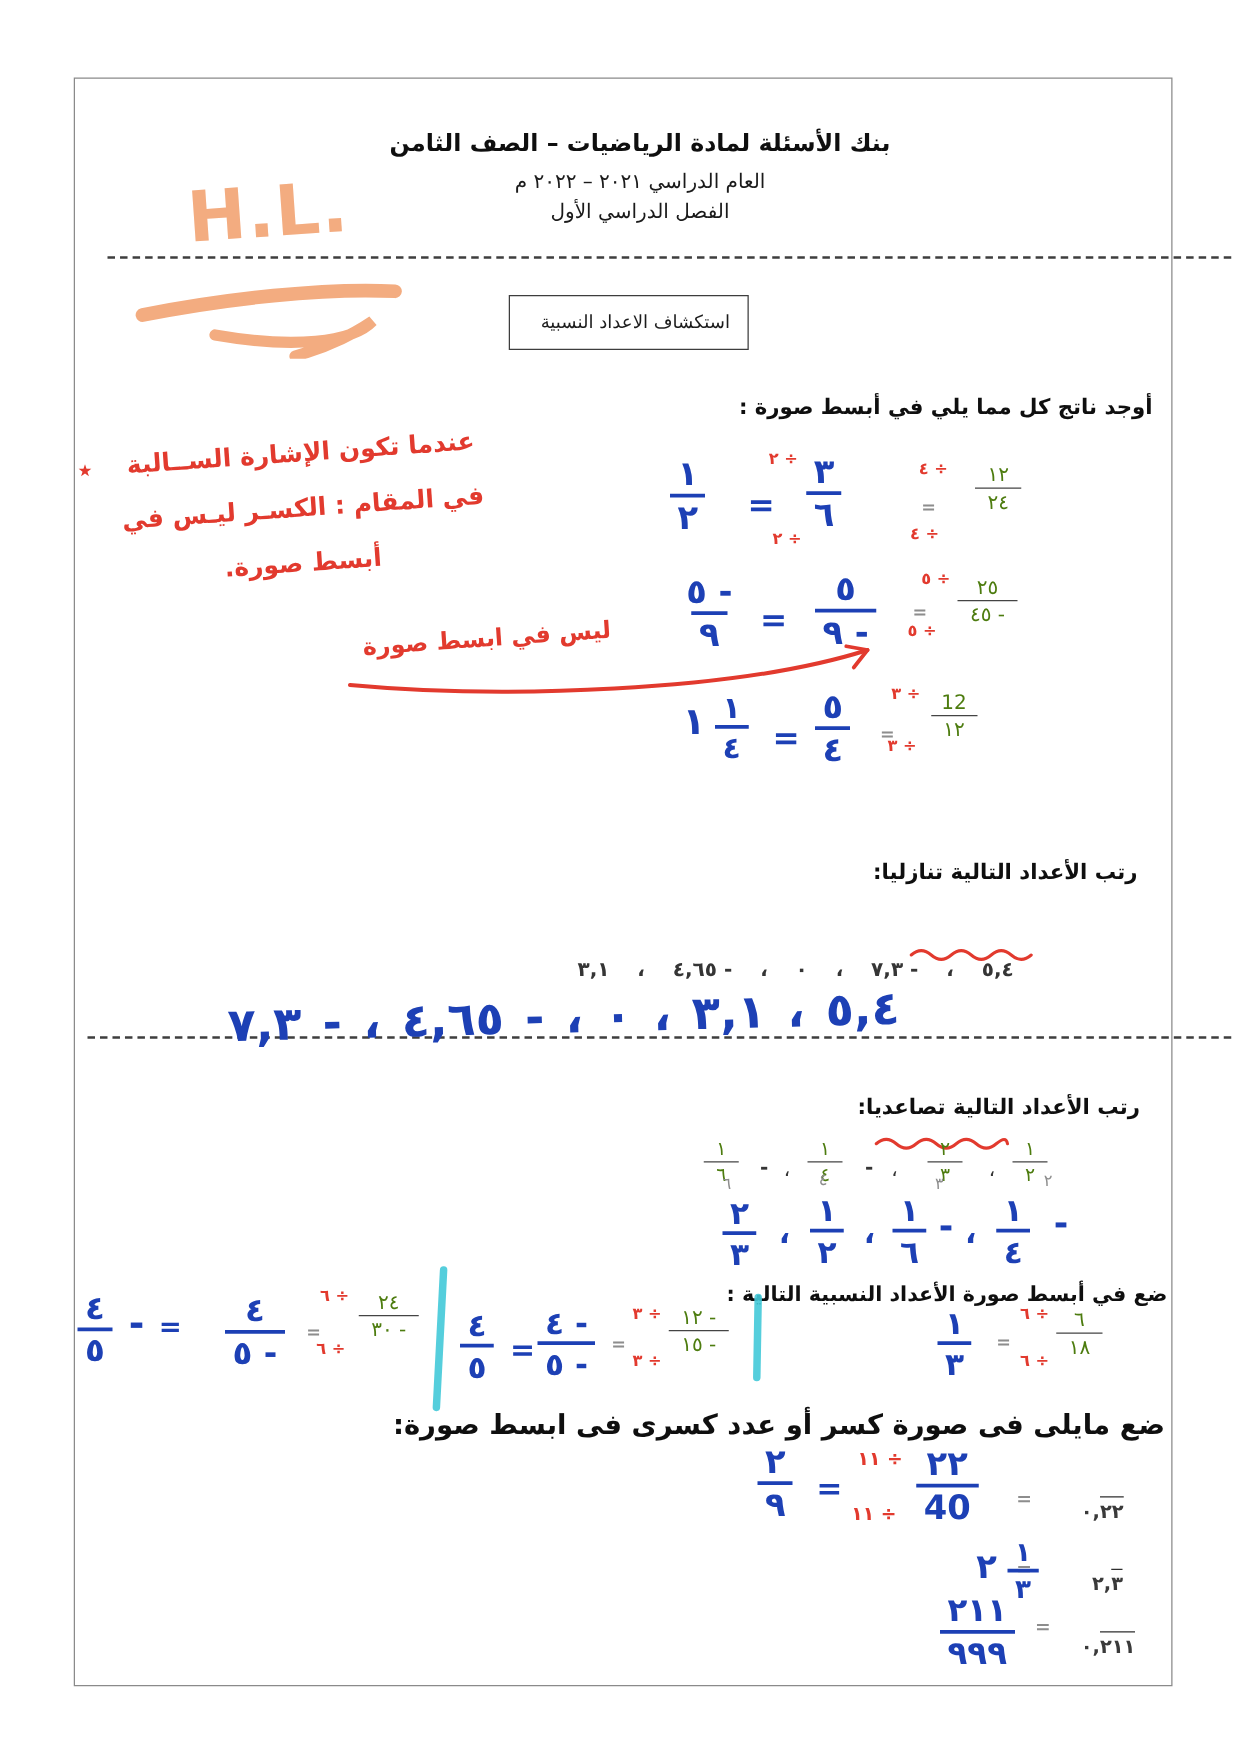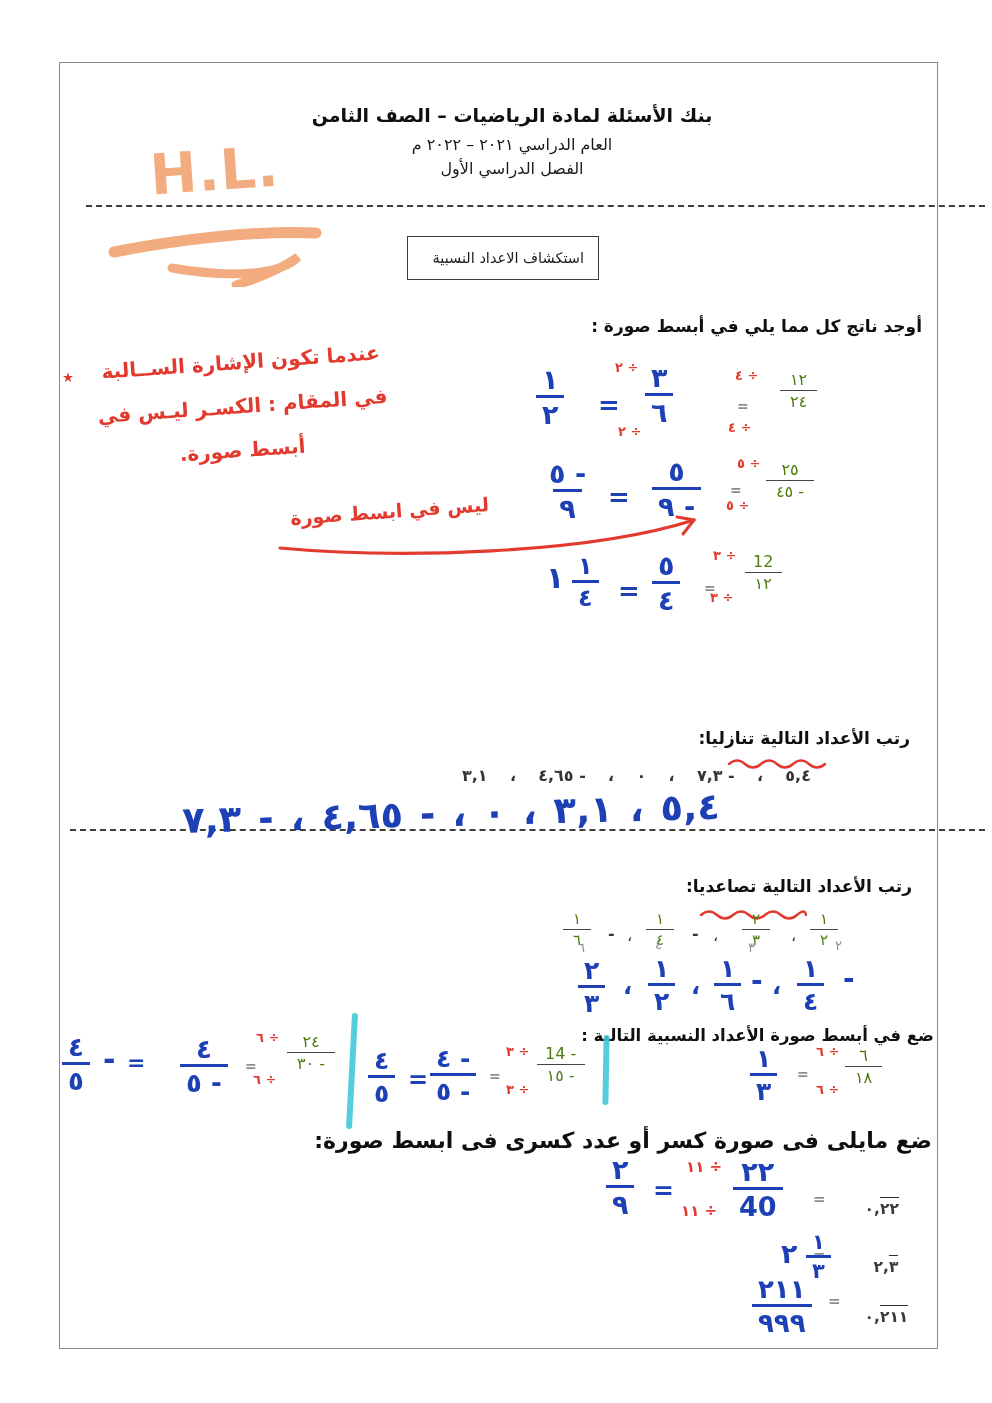--- a/index.html
+++ b/index.html
@@ -121,21 +121,21 @@
   </span>
   <span class="abs gray" style="left:704px;top:580px;font-size:14px;font-weight:bold;">=</span>
   <span class="abs red dv" style="left:713px;top:548px;">٣ ÷</span>
   <span class="abs frac pfrac" style="left:743px;top:554px;">
     <span class="n">12</span>
     <span class="d">١٢</span>
   </span>
   <span class="abs red dv" style="left:710px;top:590px;">٣ ÷</span>
 
 
-  <div class="abs rtl head" style="right:82px;top:728px;margin-left:10px;">رتب الأعداد التالية تنازليا:</div>
+  <div class="abs rtl head" style="right:82px;top:688px;margin-left:10px;">رتب الأعداد التالية تنازليا:</div>
   <svg class="abs" style="left:726px;top:755px;" width="106" height="14" viewBox="0 0 106 14">
     <path d="M3 9 Q 11 2 19 9 T 35 9 T 51 9 T 67 9 T 83 9 T 99 9" fill="none" stroke="#e23a2e" stroke-width="2.4" stroke-linecap="round"></path>
   </svg>
   <div class="abs vis b ink" style="left:462px;top:766px;font-size:16px;">٣,١    ،    ٤,٦٥ -    ،    ٠    ،    ٧,٣ -    ،    ٥,٤</div>
   <div class="abs vis blue" style="left:182px;top:792px;font-size:37px;transform:rotate(-1.5deg);word-spacing:4px;">٧,٣ - ، ٤,٦٥ - ، ٠ ، ٣,١ ، ٥,٤</div>
 
   <div class="abs rtl head" style="right:80px;top:876px;">رتب الأعداد التالية تصاعديا:</div>
   <svg class="abs" style="left:698px;top:906px;" width="112" height="14" viewBox="0 0 112 14">
     <path d="M3 9 Q 11 2 19 9 T 35 9 T 51 9 T 67 9 T 83 9 T 99 9 T 108 9" fill="none" stroke="#e23a2e" stroke-width="2.4" stroke-linecap="round"></path>
   </svg>
@@ -211,21 +211,21 @@
     <span class="d">٥</span>
   </span>
   <span class="abs blue" style="left:408px;top:1066px;font-size:24px;">=</span>
   <span class="abs frac bfrac" style="left:430px;top:1046px;font-size:25px;">
     <span class="n">٤ -</span>
     <span class="d">٥ -</span>
   </span>
   <span class="abs gray" style="left:489px;top:1068px;font-size:14px;font-weight:bold;">=</span>
   <span class="abs red dv" style="left:506px;top:1044px;">٣ ÷</span>
   <span class="abs frac pfrac" style="left:535px;top:1046px;">
-    <span class="n">14 -</span>
+    <span class="n">١٢ -</span>
     <span class="d">١٥ -</span>
   </span>
   <span class="abs red dv" style="left:506px;top:1082px;">٣ ÷</span>
 
   <span class="abs frac bfrac" style="left:62px;top:1034px;font-size:26px;">
     <span class="n">٤</span>
     <span class="d">٥</span>
   </span>
   <span class="abs blue" style="left:103px;top:1042px;font-size:30px;">-</span>
   <span class="abs blue" style="left:127px;top:1050px;font-size:22px;">=</span>

